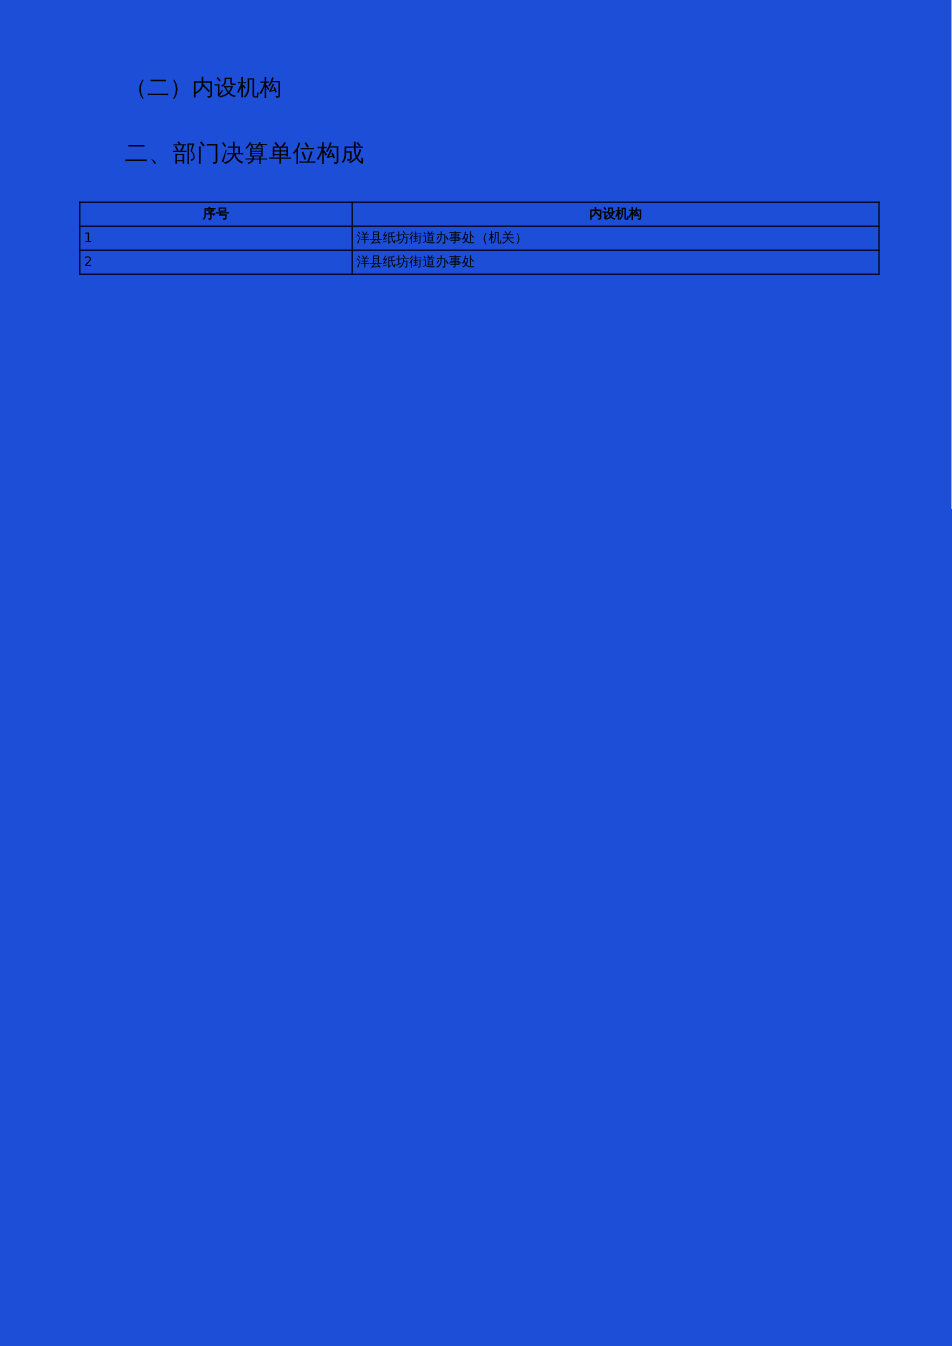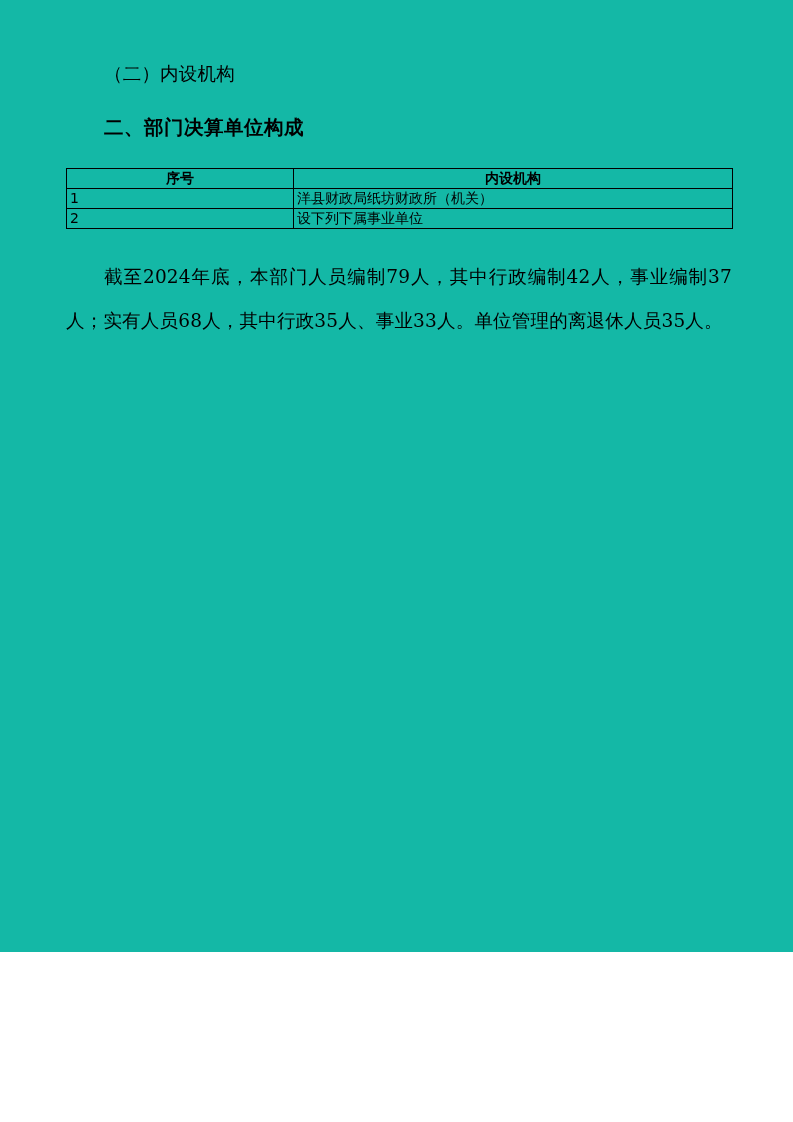--- a/index.html
+++ b/index.html
@@ -7,22 +7,22 @@
     padding: 0;
     background: #ffffff;
   }
   body {
     font-family: "DejaVu Serif", "Liberation Serif", serif;
     color: #000000;
   }
   .page {
     position: relative;
     width: 793px;
-    height: 952px;
-    background: #14b8a6;
+    height: 1122px;
+    background: #1d4ed8;
     box-sizing: border-box;
     overflow: hidden;
   }
   .content {
     position: absolute;
     left: 66px;
     top: 52px;
     width: 666px;
   }
   .para {
@@ -31,40 +31,40 @@
     text-align: justify;
     text-justify: inter-ideograph;
     margin: 0;
     letter-spacing: 0.2px;
   }
   .indent2 {
     text-indent: 38px;
   }
   .heading {
     font-size: 19.5px;
-    font-weight: bold;
+    font-weight: normal;
     line-height: 44px;
     margin: 0;
     text-indent: 38px;
     letter-spacing: 0.5px;
   }
   .spacer-sm { height: 10px; }
   .spacer-md { height: 18px; }
   .spacer-lg { height: 26px; }
 
   table.unit-table {
     border-collapse: collapse;
     width: 666px;
     margin: 0;
     table-layout: fixed;
   }
   table.unit-table th,
   table.unit-table td {
     border: 1px solid #000000;
-    font-size: 14px;
+    font-size: 11px;
     font-family: "DejaVu Sans", "Liberation Sans", sans-serif;
     padding: 1px 3px;
     height: 17px;
     line-height: 15px;
   }
   table.unit-table th {
     text-align: center;
     font-weight: bold;
   }
   table.unit-table td {
@@ -97,28 +97,27 @@
       </colgroup>
       <thead>
         <tr class="tbl-head-row">
           <th>序号</th>
           <th>内设机构</th>
         </tr>
       </thead>
       <tbody>
         <tr>
           <td>1</td>
-          <td>洋县财政局纸坊财政所（机关）</td>
+          <td>洋县纸坊街道办事处（机关）</td>
         </tr>
         <tr>
           <td>2</td>
-          <td>设下列下属事业单位</td>
+          <td>洋县纸坊街道办事处</td>
         </tr>
       </tbody>
     </table>
 
     <div class="spacer-lg"></div>
 
 
-    <p class="para indent2">截至2024年底，本部门人员编制79人，其中行政编制42人，事业编制37人；实有人员68人，其中行政35人、事业33人。单位管理的离退休人员35人。</p>
 
   </div>
 </div>
 
 </body></html>

